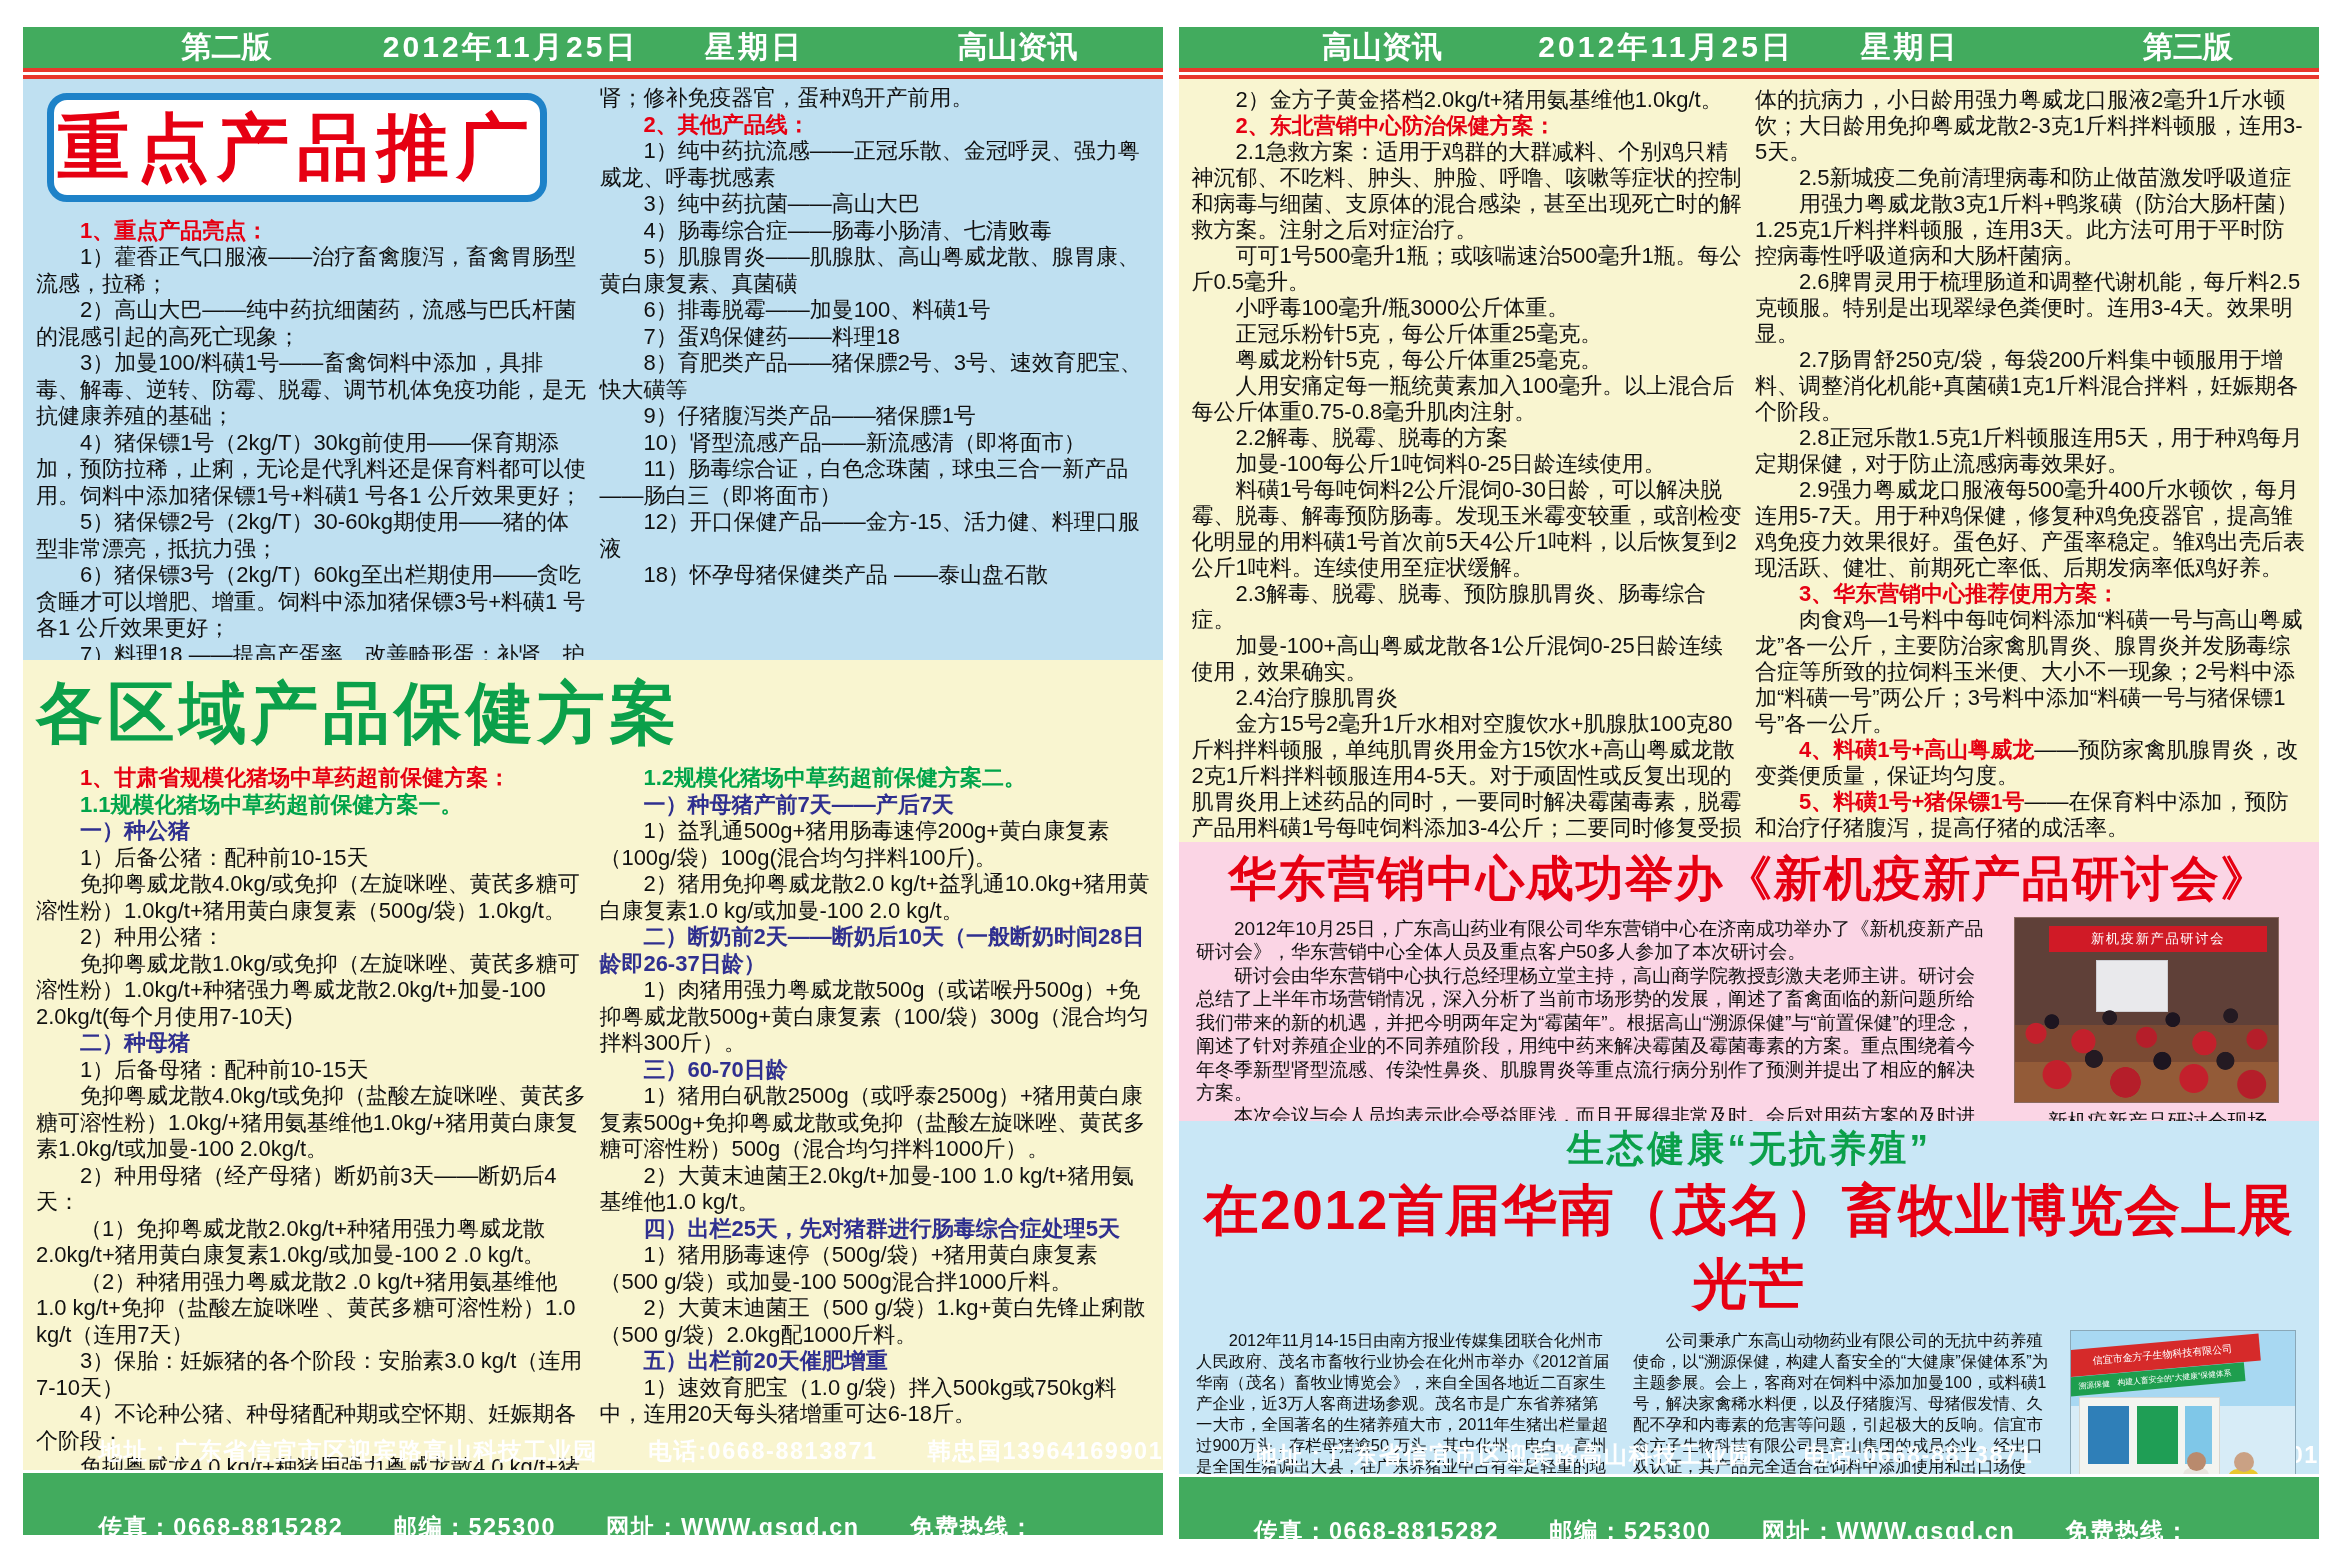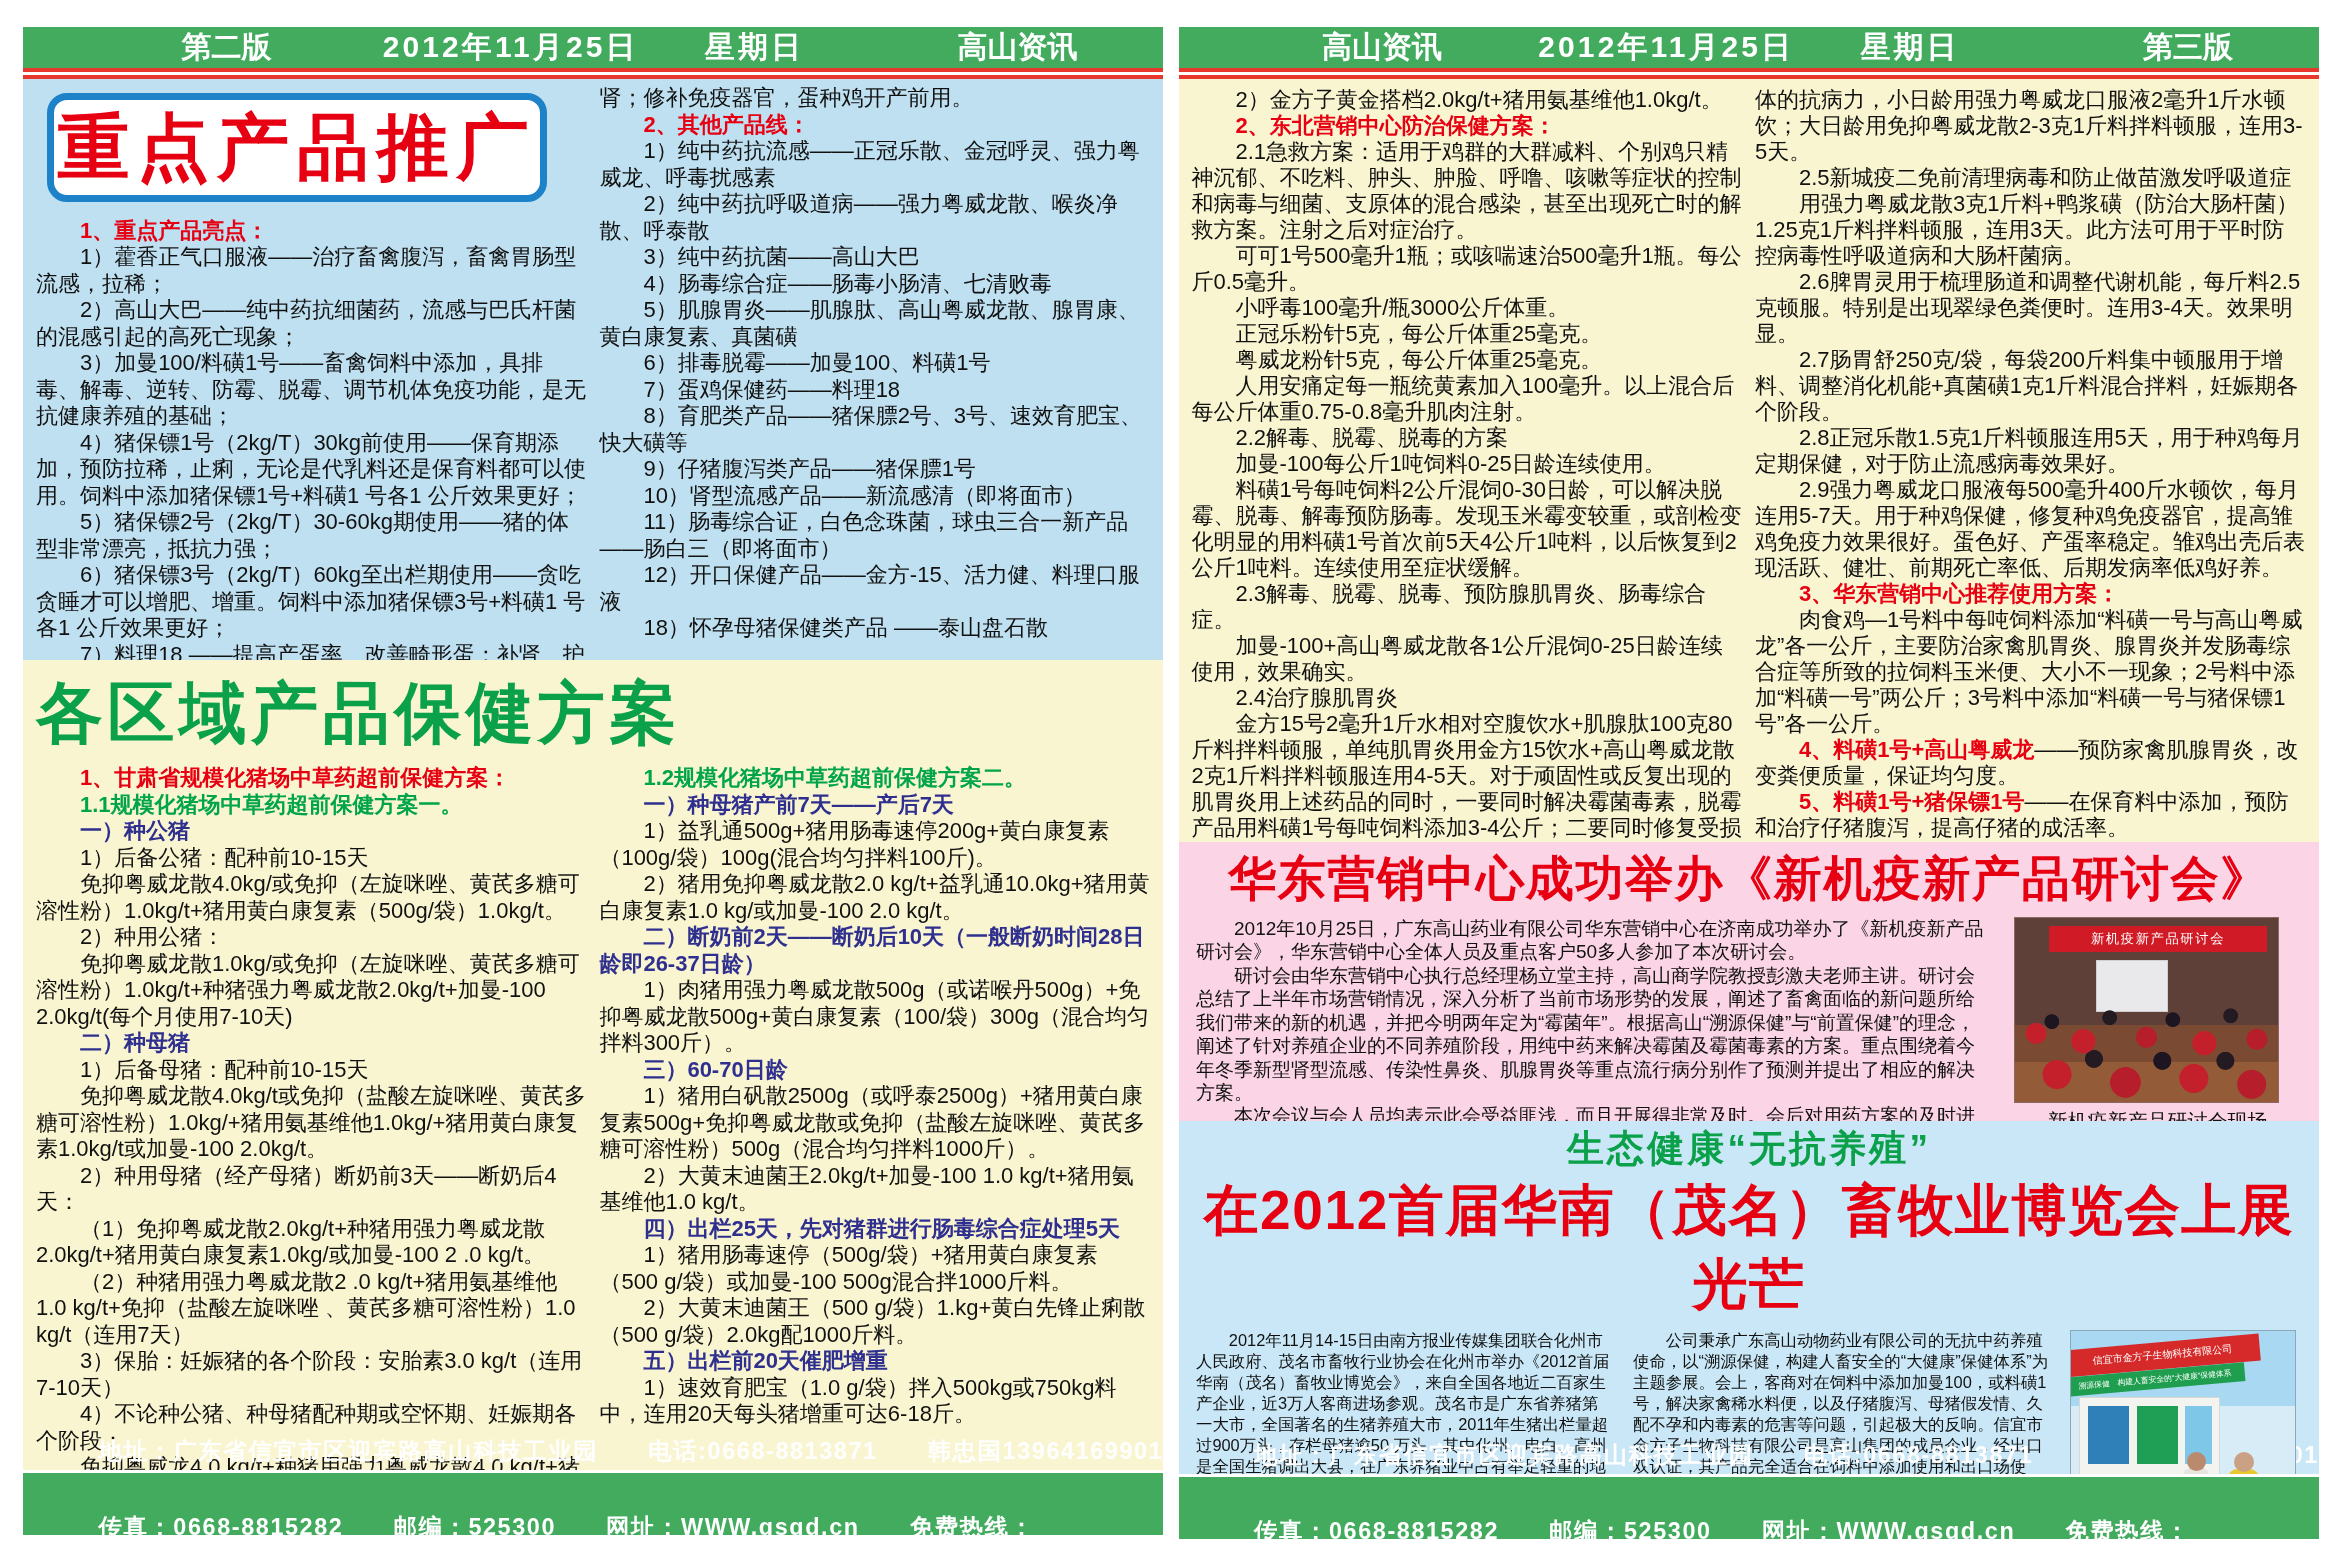--- a/index.html
+++ b/index.html
@@ -144,21 +144,20 @@
           <p class="para">5）猪保镖2号（2kg/T）30-60kg期使用——猪的体型非常漂亮，抵抗力强；</p>
           <p class="para">6）猪保镖3号（2kg/T）60kg至出栏期使用——贪吃贪睡才可以增肥、增重。饲料中添加猪保镖3号+料磺1 号各1 公斤效果更好；</p>
           <p class="para">7）料理18 ——提高产蛋率、改善畸形蛋；补肾、护</p>
         </div>
     </div>
     <div class="col">
       <div>
           <p class="para cont">肾；修补免疫器官，蛋种鸡开产前用。</p>
           <p class="para h-red">2、其他产品线：</p>
           <p class="para">1）纯中药抗流感——正冠乐散、金冠呼灵、强力粤威龙、呼毒扰感素</p>
-          <p class="para">2）纯中药抗呼吸道病——强力粤威龙散、喉炎净散、呼泰散</p>
           <p class="para">3）纯中药抗菌——高山大巴</p>
           <p class="para">4）肠毒综合症——肠毒小肠清、七清败毒</p>
           <p class="para">5）肌腺胃炎——肌腺肽、高山粤威龙散、腺胃康、黄白康复素、真菌磺</p>
           <p class="para">6）排毒脱霉——加曼100、料磺1号</p>
           <p class="para">7）蛋鸡保健药——料理18</p>
           <p class="para">8）育肥类产品——猪保膘2号、3号、速效育肥宝、快大磺等</p>
           <p class="para">9）仔猪腹泻类产品——猪保膘1号</p>
           <p class="para">10）肾型流感产品——新流感清（即将面市）</p>
           <p class="para">11）肠毒综合证，白色念珠菌，球虫三合一新产品——肠白三（即将面市）</p>
           <p class="para">12）开口保健产品——金方-15、活力健、料理口服液</p>

